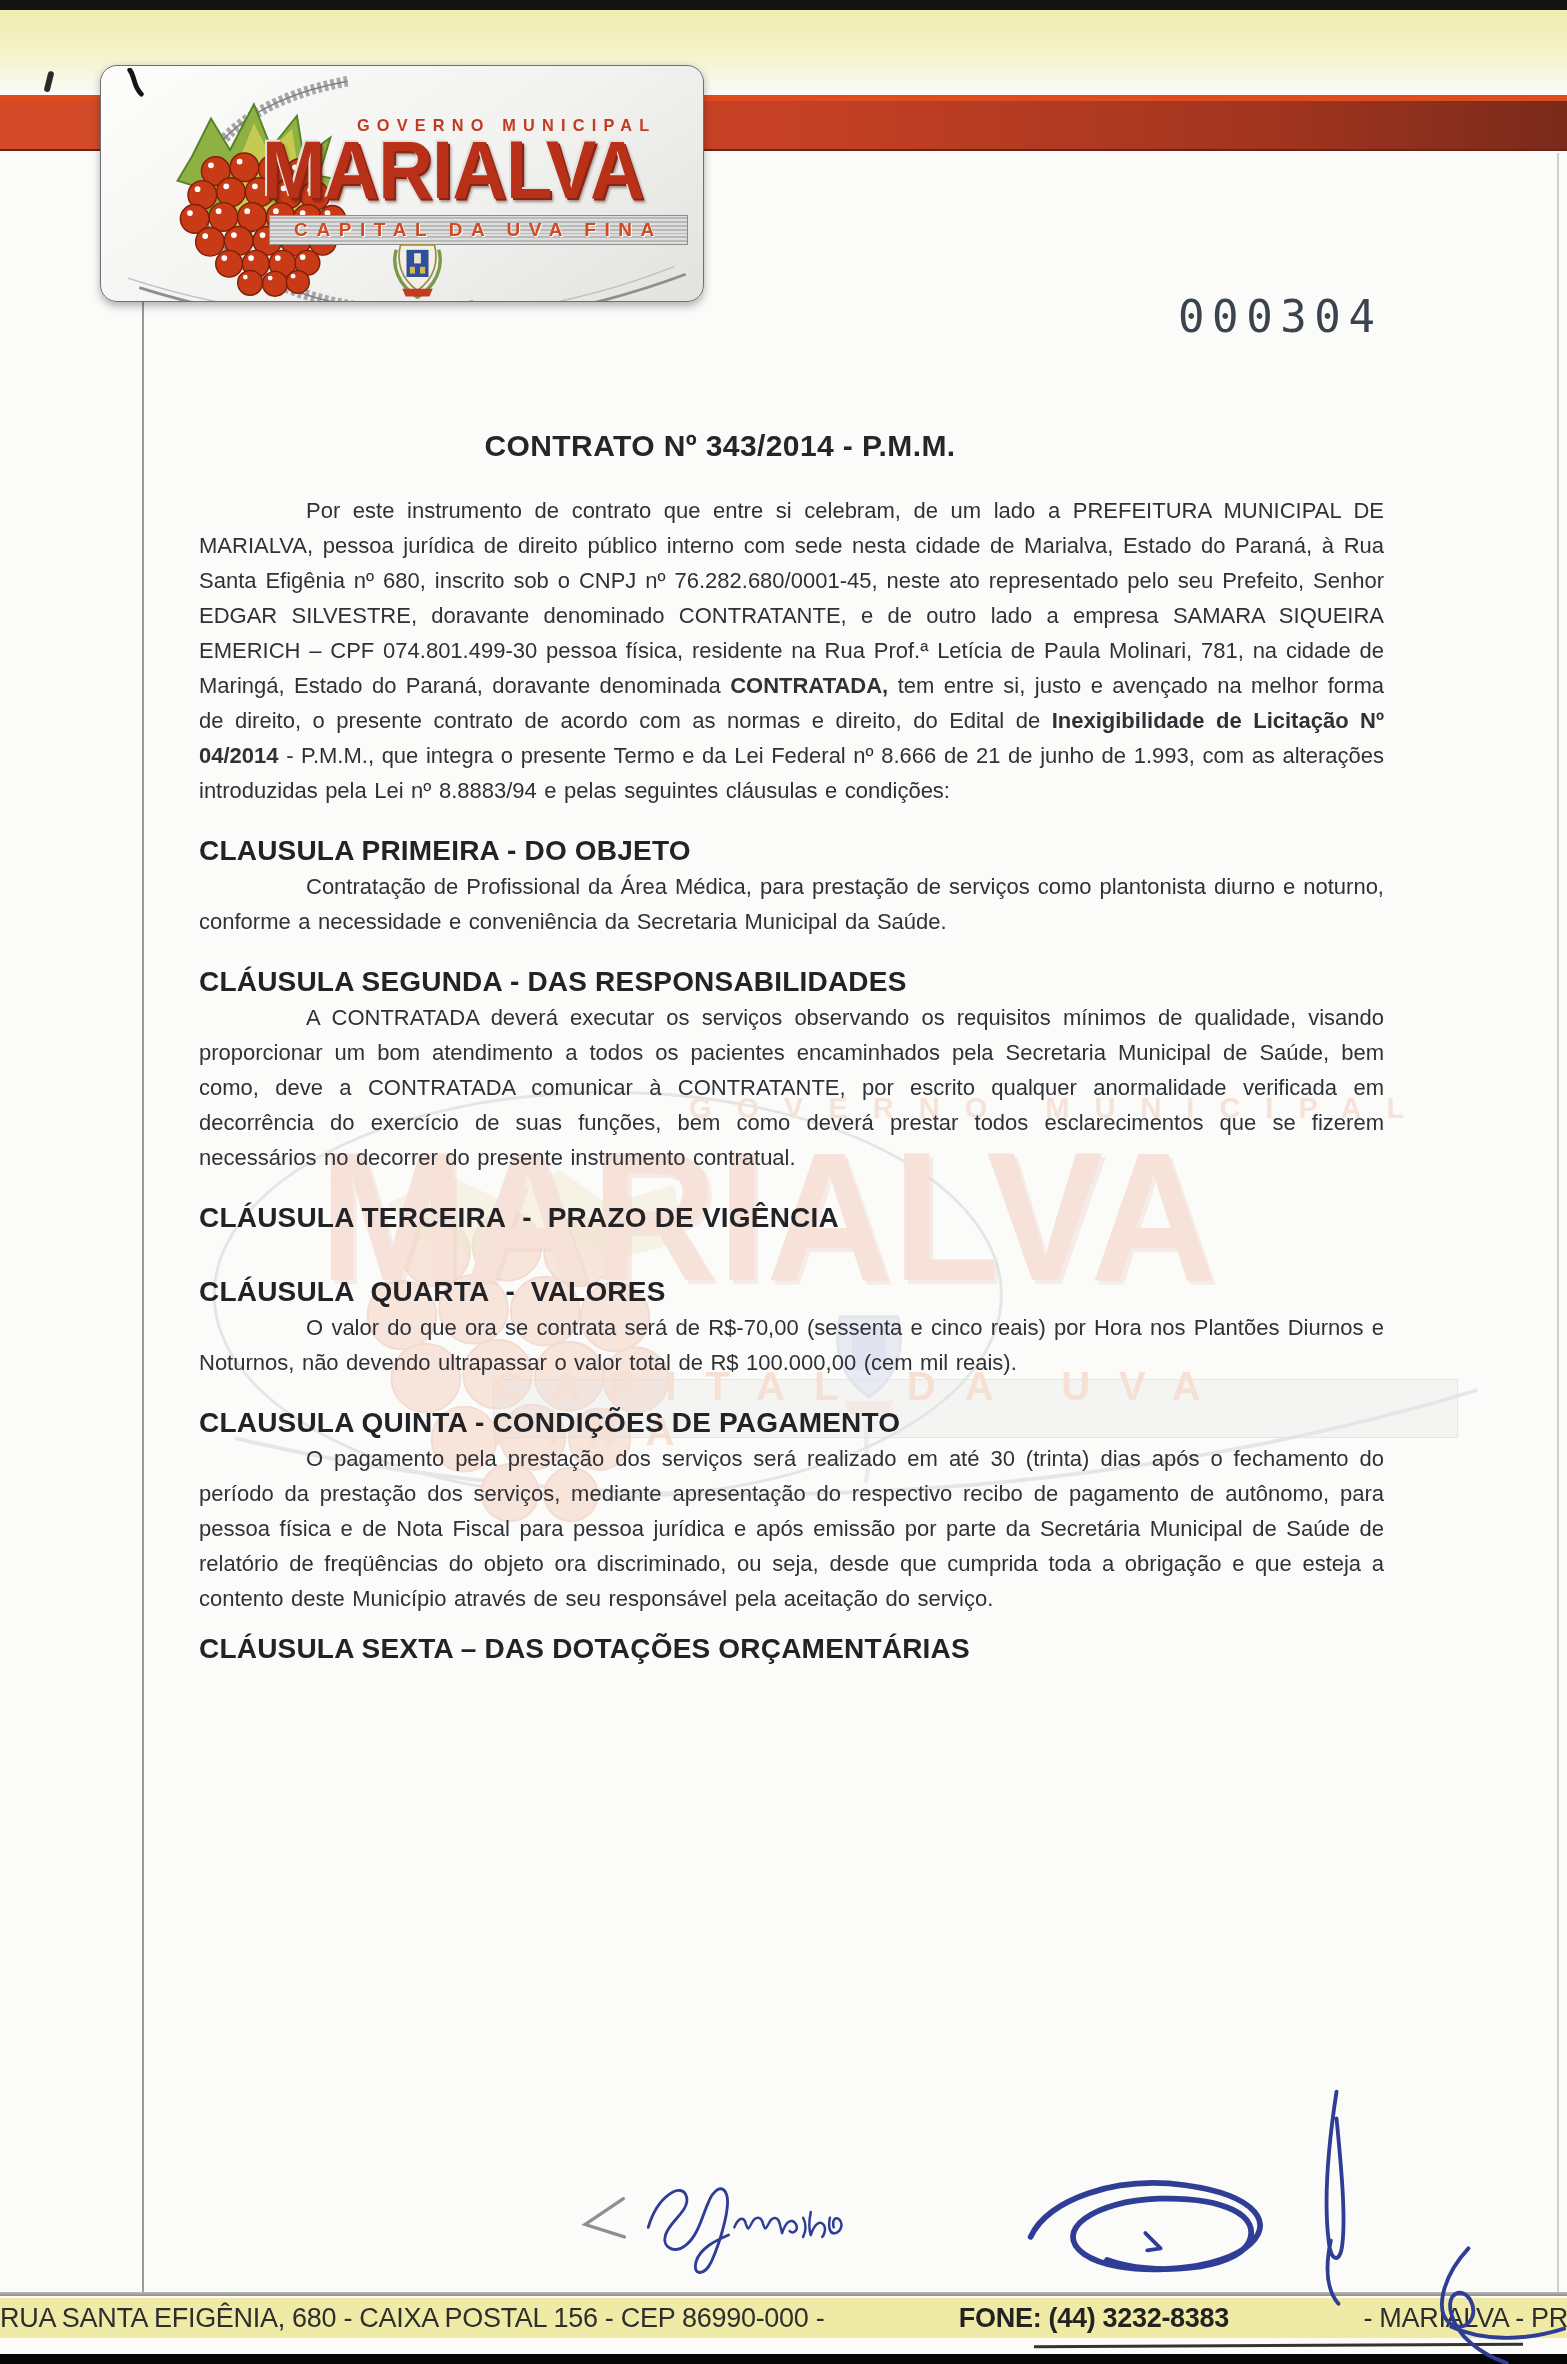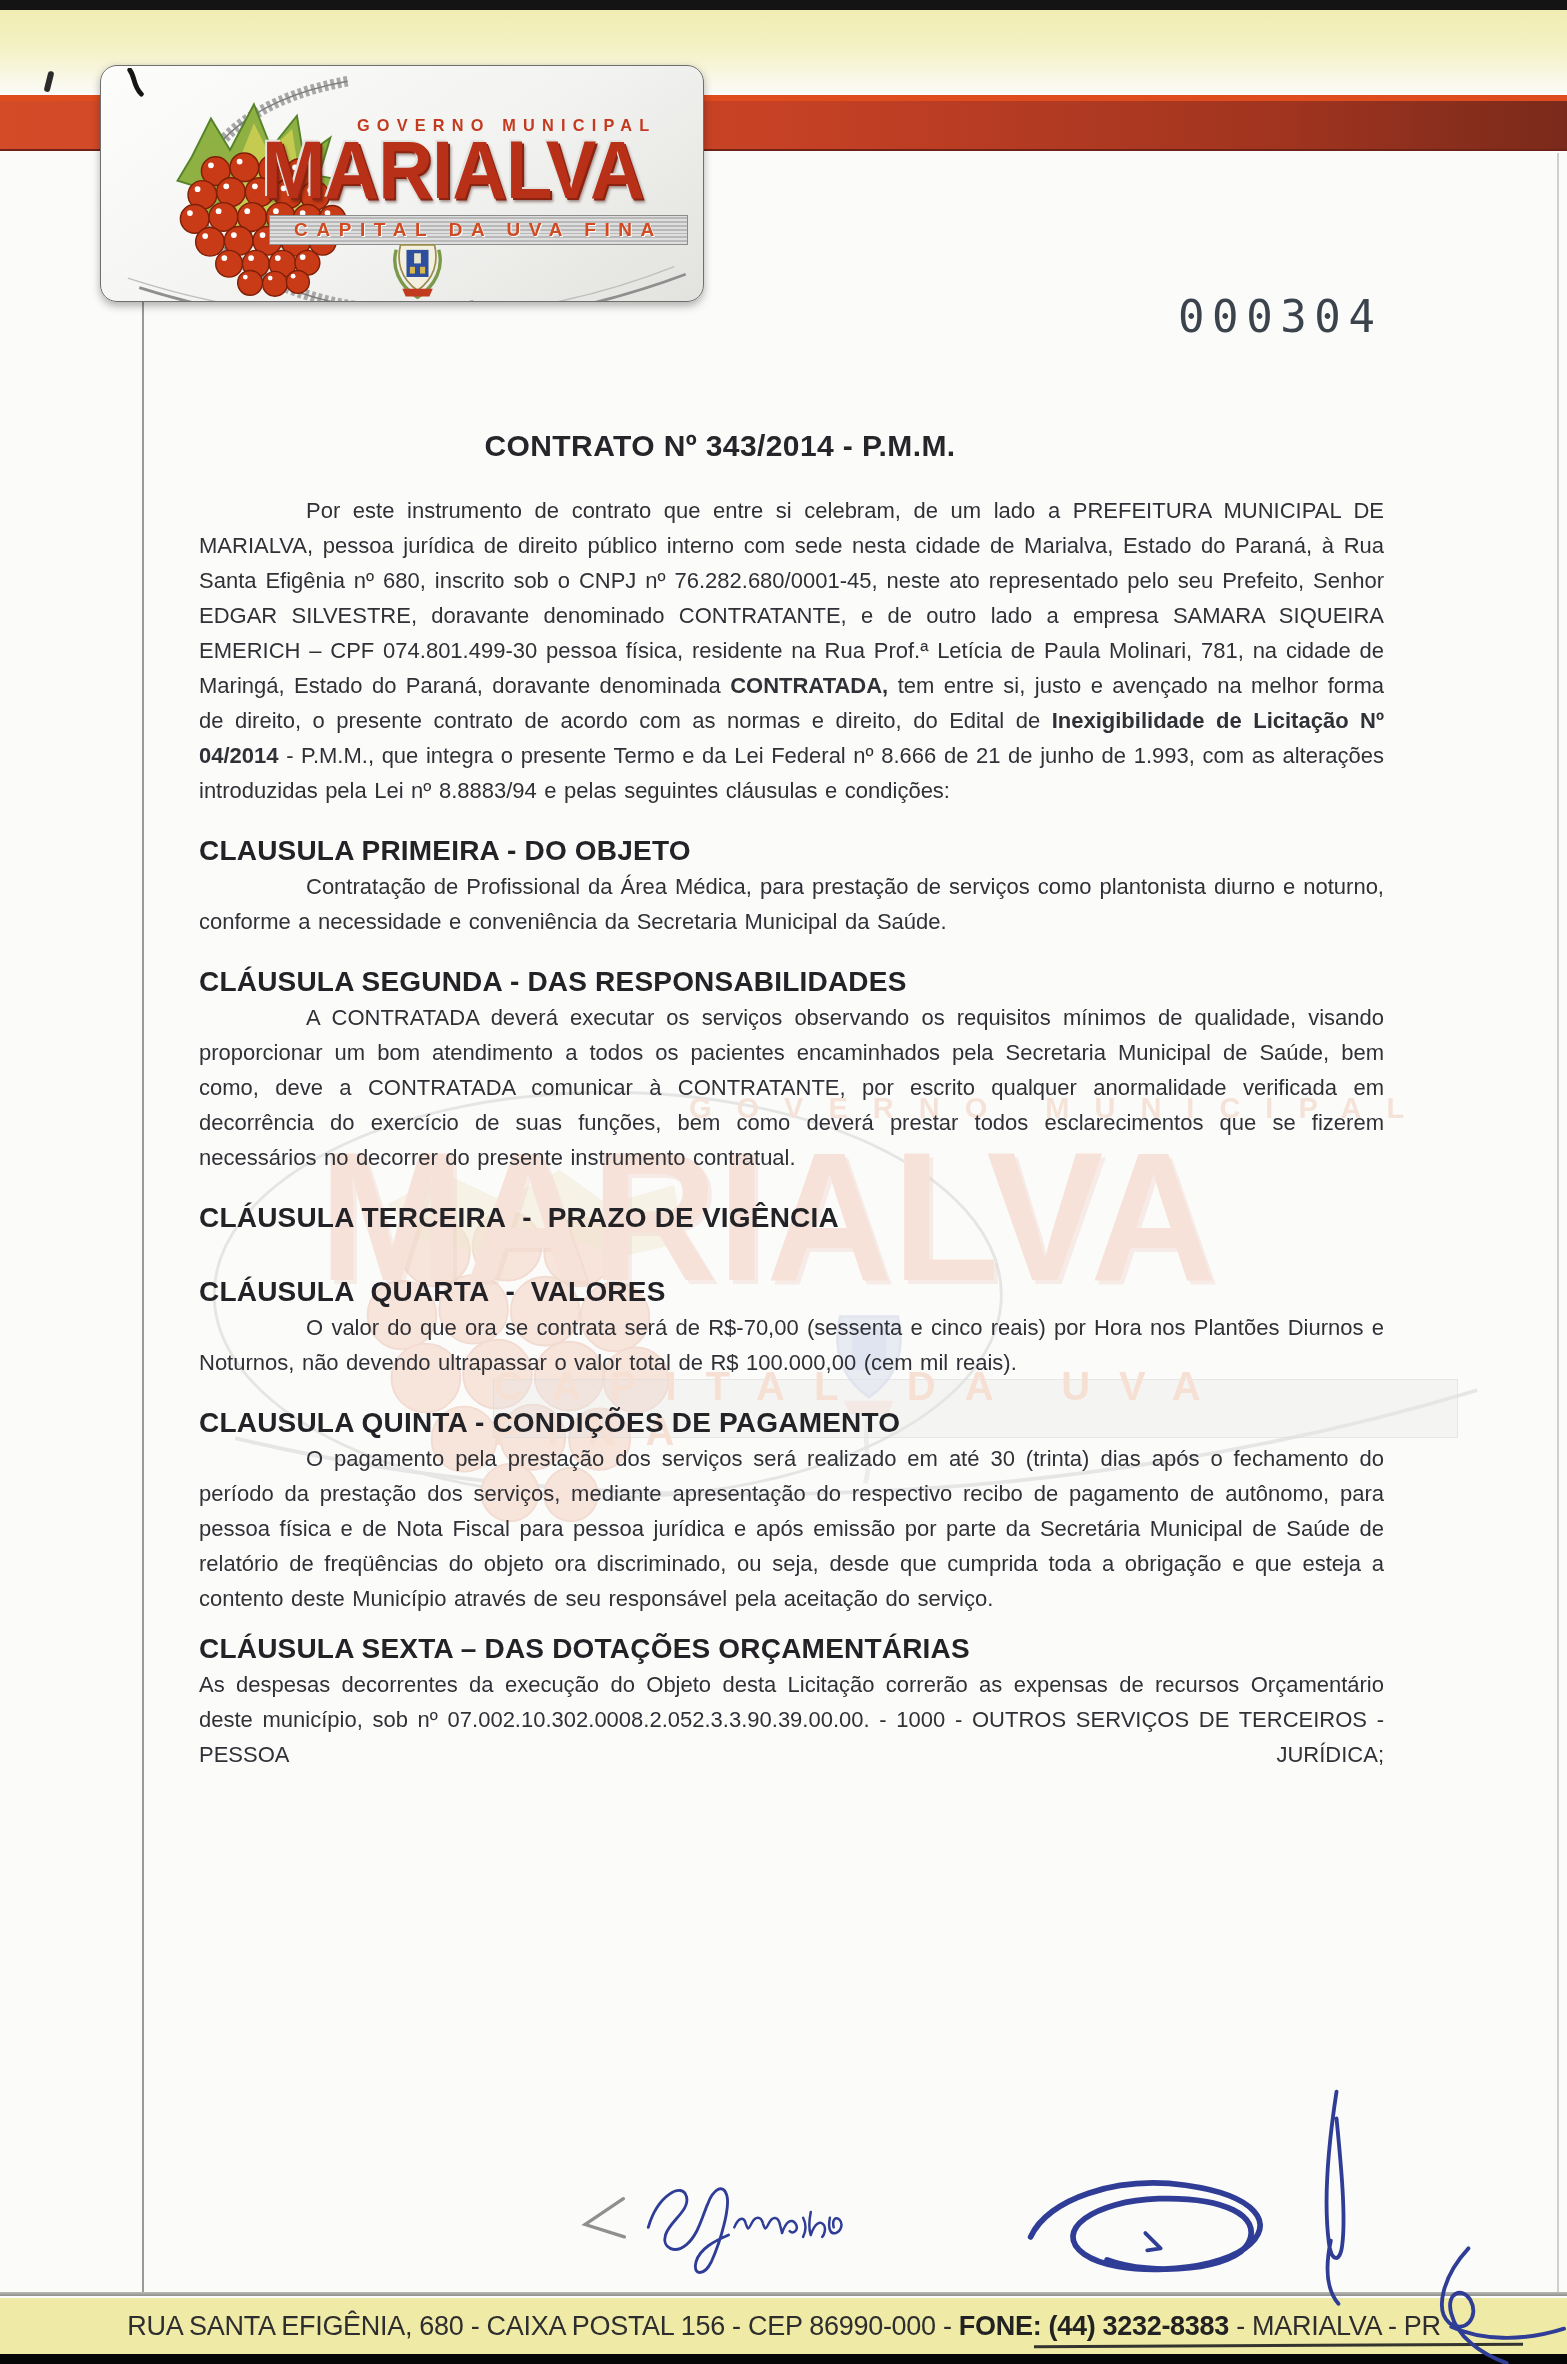--- a/index.html
+++ b/index.html
@@ -62,22 +62,22 @@
   .doc p.stretch{text-align-last:justify;}
   .doc span.b{font-weight:bold;}
   .doc h2.clause{margin:25px 0 0 0;font-size:28px;line-height:36px;font-weight:bold;
         color:#232327;letter-spacing:0.2px;}
   #sections h2.clause:nth-of-type(4){margin-top:38px;}
   #sections h2.clause:nth-of-type(5){}
   #sections h2.clause:nth-of-type(6){margin-top:15.3px;}
   
   .footer-line{position:absolute;left:0;top:2292px;width:1568px;height:3.8px;z-index:5;
         background:linear-gradient(#b9b9b5,#8e8e8a);}
-  .footer{position:absolute;left:0;top:2298px;width:1568px;height:56px;background:#efeaa6;z-index:5;
-        display:flex;align-items:center;justify-content:center;}
+  .footer{position:absolute;left:0;top:2298px;width:1568px;height:40px;background:#efeaa6;z-index:5;
+        display:flex;align-items:center;justify-content:space-between;gap:40px;}
   .footer .ft{font-size:27px;color:#2e2e2e;letter-spacing:-0.3px;white-space:pre;}
   .footer .fb{font-weight:bold;color:#222;}
   .footer-underline{position:absolute;left:1034px;top:2344px;width:489px;height:2.9px;background:#33332f;
         transform:rotate(-.3deg);z-index:6;}
   .bar-bottom-black{position:absolute;left:0;top:2354px;width:1568px;height:10.5px;background:#060606;z-index:6;}
   
   .ink{position:absolute;left:0;top:0;width:1568px;height:2365px;z-index:50;pointer-events:none;}
 </style>
 </head>
 <body>
@@ -230,21 +230,20 @@
         <h2 class="clause">CLAUSULA PRIMEIRA - DO OBJETO</h2>
         <p class="body ind"><span>Contratação de Profissional da Área Médica, para prestação de serviços como plantonista diurno e noturno, conforme a necessidade e conveniência da Secretaria Municipal da Saúde.</span></p>
         <h2 class="clause">CLÁUSULA SEGUNDA - DAS RESPONSABILIDADES</h2>
         <p class="body ind"><span>A CONTRATADA deverá executar os serviços observando os requisitos mínimos de qualidade, visando proporcionar um bom atendimento a todos os pacientes encaminhados pela Secretaria Municipal de Saúde, bem como, deve a CONTRATADA comunicar à CONTRATANTE, por escrito qualquer anormalidade verificada em decorrência do exercício de suas funções, bem como deverá prestar todos esclarecimentos que se fizerem necessários no decorrer do presente instrumento contratual.</span></p>
         <h2 class="clause">CLÁUSULA TERCEIRA&nbsp; -&nbsp; PRAZO DE VIGÊNCIA</h2>
         <h2 class="clause">CLÁUSULA&nbsp; QUARTA&nbsp; -&nbsp; VALORES</h2>
         <p class="body ind"><span>O valor do que ora se contrata será de R$-70,00 (sessenta e cinco reais) por Hora nos Plantões Diurnos e Noturnos, não devendo ultrapassar o valor total de R$ 100.000,00 (cem mil reais).</span></p>
         <h2 class="clause">CLAUSULA QUINTA - CONDIÇÕES DE PAGAMENTO</h2>
         <p class="body ind"><span>O pagamento pela prestação dos serviços será realizado em até 30 (trinta) dias após o fechamento do período da prestação dos serviços, mediante apresentação do respectivo recibo de pagamento de autônomo, para pessoa física e de Nota Fiscal para pessoa jurídica e após emissão por parte da Secretária Municipal de Saúde de relatório de freqüências do objeto ora discriminado, ou seja, desde que cumprida toda a obrigação e que esteja a contento deste Município através de seu responsável pela aceitação do serviço.</span></p>
         <h2 class="clause">CLÁUSULA SEXTA – DAS DOTAÇÕES ORÇAMENTÁRIAS</h2>
-        <p class="body stretch"><span>As despesas decorrentes da execução do Objeto desta Licitação correrão as expensas de recursos Orçamentário deste município, sob nº 07.002.10.302.0008.2.052.3.3.90.39.00.00. - 1000 - OUTROS SERVIÇOS DE TERCEIROS - PESSOA JURÍDICA;</span></p>
       </div>
   </div>
 
   <div class="footer-line"></div>
   <div class="footer">
     <span class="ft">RUA SANTA EFIGÊNIA, 680 - CAIXA POSTAL 156 - CEP 86990-000 - </span>
       <span class="ft fb">FONE: (44) 3232-8383</span>
       <span class="ft"> - MARIALVA - PR</span>
   </div>
   <div class="footer-underline"></div>

